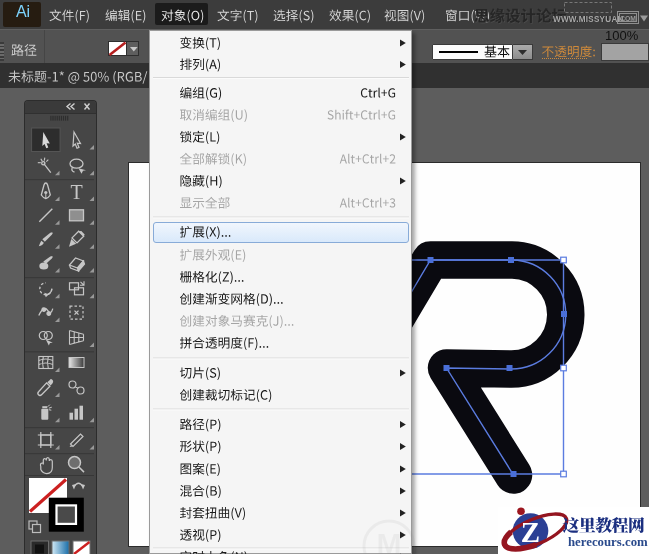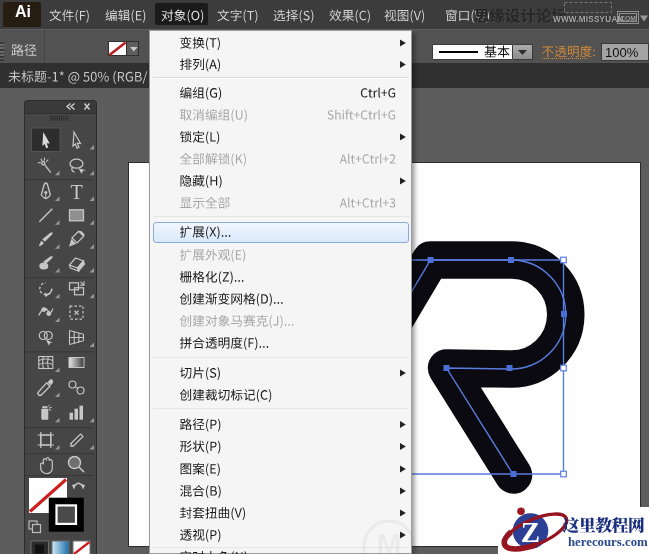--- a/index.html
+++ b/index.html
@@ -275,42 +275,42 @@
         <stop offset="0" stop-color="#cfe8f5"></stop>
         <stop offset="1" stop-color="#1a6ea8"></stop>
       </linearGradient>
     </defs>
     <rect x="52" y="541" width="17" height="14" fill="url(#gr2)" stroke="#6e6e6e"></rect>
     <rect x="73" y="541" width="17" height="14" fill="#fff" stroke="#6e6e6e"></rect>
     <line x1="74" y1="554" x2="89.5" y2="542" stroke="#cc2020" stroke-width="2.4"></line>
 </svg>
 <div class="abs" style="left:0;top:0;width:649px;height:29px;background:#3c3c3c;"></div>
 <div class="abs" style="left:3px;top:2px;width:38px;height:25px;background:#261c11;border-radius:2px;"></div>
-<div class="abs" style="left:5px;top:3px;width:36px;height:30px;color:#ffffff;font-weight:bold;font-size:16px;text-align:center;">Ai</div>
+<div class="abs" style="left:5px;top:3px;width:36px;height:30px;color:#7dd3fc;font-weight:normal;font-size:16px;text-align:center;">Ai</div>
 <div class="abs" style="left:155px;top:3px;width:53px;height:22px;background:#1b1b1b;border-radius:2px;"></div>
 <div class="abs" style="left:0;top:29px;width:649px;height:34px;background:#525252;border-top:1px solid #5f5f5f;box-sizing:border-box;"></div>
 <div class="abs" style="left:0px;top:42px;width:4px;height:19px;background:repeating-linear-gradient(#3a3a3a 0 1.5px,#6a6a6a 1.5px 3.5px);"></div>
 <div class="abs" style="left:44px;top:30px;width:1px;height:33px;background:#454545;"></div>
 <div class="abs" style="left:107.5px;top:40.5px;width:19px;height:15.5px;background:#fff;border:1px solid #2e2e2e;box-sizing:border-box;"></div>
 <svg class="abs" style="left:107.5px;top:40.5px" width="19" height="16">
     <line x1="1.5" y1="14" x2="17.5" y2="1.5" stroke="#b51f1f" stroke-width="2.6"></line>
   </svg>
 <div class="abs" style="left:127px;top:40.5px;width:12px;height:15.5px;background:#5e5e5e;border:1px solid #2e2e2e;border-left:none;box-sizing:border-box;"></div>
 <svg class="abs" style="left:128.5px;top:45.5px" width="10" height="7">
     <path d="M1 1 L4.8 5.5 L8.6 1 Z" fill="#c9c9c9"></path>
   </svg>
 <div class="abs" style="left:432px;top:43.5px;width:80.5px;height:16.5px;background:#fcfcfc;border:1px solid #3a3a3a;box-sizing:border-box;border-radius:1px;"></div>
 <div class="abs" style="left:439px;top:50.5px;width:39px;height:2.6px;background:#000;"></div>
 <div class="abs" style="left:512.5px;top:43.5px;width:20px;height:16.5px;background:linear-gradient(#ababab,#8d8d8d);border:1px solid #3a3a3a;border-left:none;box-sizing:border-box;"></div>
 <svg class="abs" style="left:517px;top:49px" width="11" height="7">
     <path d="M1 1 L5.5 6 L10 1 Z" fill="#2e2e2e"></path>
   </svg>
 <div class="abs" style="left:541.5px;top:58.4px;width:45px;height:0;border-bottom:1px dotted #cf8a3b;"></div>
 <div class="abs" style="left:601px;top:42.5px;width:48px;height:18.5px;background:#a3a3a3;border:1px solid #3a3a3a;box-sizing:border-box;"></div>
-<div class="abs" style="left:605px;top:45px;font-size:13px;color:#111;">100%</div>
+<div class="abs" style="left:605px;top:28px;font-size:13px;color:#111;">100%</div>
 <div class="abs" style="left:0;top:63px;width:649px;height:25px;background:#303030;"></div>
 <svg class="abs" style="left:0;top:0" width="649" height="88">
 <path d="M54.4 9.7C54.8 10.4 55.2 11.2 55.3 11.7L56.4 11.4C56.2 10.9 55.7 10.1 55.4 9.4ZM49.6 11.8V12.7H51.6C52.4 14.6 53.4 16.3 54.7 17.7C53.3 18.8 51.6 19.7 49.5 20.3C49.6 20.5 50.0 21.0 50.1 21.2C52.2 20.5 53.9 19.6 55.4 18.3C56.8 19.6 58.5 20.6 60.6 21.1C60.8 20.9 61.1 20.5 61.3 20.3C59.2 19.7 57.5 18.8 56.1 17.6C57.4 16.3 58.4 14.7 59.1 12.7H61.1V11.8ZM55.4 17.0C54.2 15.8 53.3 14.3 52.6 12.7H58.0C57.4 14.4 56.5 15.8 55.4 17.0Z M65.7 15.9V16.8H69.4V21.2H70.3V16.8H73.8V15.9H70.3V13.1H73.2V12.1H70.3V9.7H69.4V12.1H67.7C67.8 11.6 68.0 11.0 68.1 10.4L67.2 10.2C66.9 11.8 66.4 13.5 65.6 14.5C65.9 14.6 66.3 14.9 66.4 15.0C66.8 14.5 67.1 13.8 67.4 13.1H69.4V15.9ZM65.1 9.6C64.4 11.5 63.3 13.4 62.1 14.7C62.3 14.9 62.6 15.4 62.7 15.6C63.1 15.2 63.4 14.7 63.8 14.1V21.2H64.7V12.6C65.2 11.7 65.6 10.8 66.0 9.8Z M77.4 22.7 78.1 22.4C77.1 20.6 76.5 18.4 76.5 16.3C76.5 14.1 77.1 12.0 78.1 10.1L77.4 9.8C76.3 11.7 75.6 13.8 75.6 16.3C75.6 18.8 76.3 20.8 77.4 22.7Z M80.0 20.2H81.1V16.0H84.7V15.0H81.1V11.9H85.3V10.9H80.0Z M87.0 22.7C88.1 20.8 88.8 18.8 88.8 16.3C88.8 13.8 88.1 11.7 87.0 9.8L86.2 10.1C87.3 12.0 87.9 14.1 87.9 16.3C87.9 18.4 87.3 20.6 86.2 22.4Z" fill="#d6d6d6"></path>
     <path d="M105.5 19.5 105.7 20.4C106.8 20.0 108.1 19.4 109.4 18.9L109.2 18.1C107.8 18.7 106.4 19.2 105.5 19.5ZM105.8 14.8C106.0 14.7 106.2 14.7 107.6 14.5C107.1 15.3 106.7 15.9 106.5 16.2C106.1 16.7 105.8 17.0 105.6 17.1C105.7 17.3 105.8 17.7 105.9 17.9C106.1 17.7 106.5 17.6 109.3 17.0C109.3 16.8 109.2 16.4 109.2 16.2L107.1 16.6C108.0 15.5 108.9 14.0 109.6 12.6L108.8 12.2C108.6 12.7 108.4 13.2 108.1 13.6L106.7 13.8C107.4 12.7 108.1 11.2 108.6 9.8L107.7 9.5C107.3 11.1 106.4 12.7 106.2 13.2C105.9 13.6 105.7 13.9 105.5 14.0C105.6 14.2 105.7 14.6 105.8 14.8ZM112.9 15.8V17.6H111.9V15.8ZM113.6 15.8H114.5V17.6H113.6ZM111.1 15.0V21.1H111.9V18.4H112.9V20.8H113.6V18.4H114.5V20.8H115.1V18.4H116.1V20.3C116.1 20.4 116.0 20.4 115.9 20.4C115.8 20.4 115.6 20.4 115.3 20.4C115.4 20.6 115.5 20.9 115.6 21.1C116.0 21.1 116.3 21.1 116.5 21.0C116.8 20.9 116.8 20.6 116.8 20.3V15.0L116.1 15.0ZM115.1 15.8H116.1V17.6H115.1ZM112.7 9.7C112.9 10.1 113.1 10.5 113.2 10.9H110.3V13.7C110.3 15.6 110.1 18.4 109.0 20.5C109.2 20.6 109.6 20.8 109.7 21.0C110.9 18.9 111.1 15.9 111.1 13.9H116.7V10.9H114.3C114.1 10.5 113.9 9.9 113.6 9.5ZM111.1 11.7H115.8V13.1H111.1Z M124.7 10.7H128.1V11.9H124.7ZM123.8 9.9V12.7H129.0V9.9ZM118.7 16.0C118.8 15.9 119.2 15.8 119.6 15.8H120.8V17.6L118.2 18.1L118.4 19.0L120.8 18.5V21.2H121.7V18.3L123.1 18.1L123.1 17.2L121.7 17.5V15.8H122.8V14.9H121.7V13.0H120.8V14.9H119.6C119.9 14.1 120.3 13.0 120.6 11.9H122.9V11.0H120.8C120.9 10.6 121.0 10.2 121.1 9.7L120.2 9.5C120.1 10.0 120.0 10.5 119.9 11.0H118.3V11.9H119.7C119.4 13.0 119.2 13.8 119.0 14.1C118.8 14.7 118.7 15.1 118.4 15.1C118.5 15.4 118.7 15.8 118.7 16.0ZM128.1 14.2V15.3H124.8V14.2ZM122.8 19.2 122.9 20.1 128.1 19.7V21.2H128.9V19.6L129.9 19.5L129.9 18.7L128.9 18.8V14.2H129.8V13.4H123.1V14.2H123.9V19.2ZM128.1 16.0V17.1H124.8V16.0ZM128.1 17.9V18.9L124.8 19.1V17.9Z M133.4 22.7 134.1 22.4C133.1 20.6 132.5 18.4 132.5 16.3C132.5 14.1 133.1 12.0 134.1 10.1L133.4 9.8C132.3 11.7 131.6 13.8 131.6 16.3C131.6 18.8 132.3 20.8 133.4 22.7Z M136.0 20.2H141.5V19.2H137.1V15.8H140.7V14.8H137.1V11.9H141.3V10.9H136.0Z M143.4 22.7C144.6 20.8 145.3 18.8 145.3 16.3C145.3 13.8 144.6 11.7 143.4 9.8L142.7 10.1C143.8 12.0 144.3 14.1 144.3 16.3C144.3 18.4 143.8 20.6 142.7 22.4Z" fill="#d6d6d6"></path>
     <path d="M167.4 15.2C168.0 16.1 168.5 17.3 168.7 18.1L169.6 17.6C169.4 16.9 168.8 15.7 168.2 14.8ZM162.2 14.4C162.9 15.1 163.8 16.0 164.5 16.8C163.7 18.4 162.7 19.7 161.6 20.4C161.8 20.6 162.1 21.0 162.2 21.2C163.4 20.4 164.4 19.2 165.2 17.6C165.7 18.3 166.2 19.0 166.5 19.6L167.3 18.9C166.9 18.2 166.3 17.4 165.6 16.6C166.2 15.2 166.6 13.4 166.8 11.4L166.2 11.2L166.1 11.2H161.9V12.1H165.8C165.6 13.5 165.3 14.7 164.9 15.8C164.2 15.1 163.5 14.4 162.8 13.8ZM170.7 9.5V12.6H167.1V13.5H170.7V19.9C170.7 20.1 170.6 20.2 170.4 20.2C170.2 20.2 169.5 20.2 168.7 20.2C168.8 20.5 169.0 20.9 169.0 21.2C170.1 21.2 170.7 21.2 171.1 21.0C171.5 20.8 171.7 20.6 171.7 19.9V13.5H173.2V12.6H171.7V9.5Z M178.0 9.5C177.3 10.5 176.0 11.8 174.4 12.7C174.6 12.8 174.9 13.2 175.0 13.4C175.2 13.2 175.5 13.1 175.7 12.9V15.0H177.9C176.9 15.6 175.8 16.0 174.5 16.3C174.7 16.4 174.9 16.8 175.0 17.0C176.3 16.6 177.4 16.1 178.4 15.5C178.8 15.7 179.0 15.9 179.3 16.2C178.2 16.9 176.4 17.6 174.9 18.0C175.1 18.1 175.4 18.4 175.5 18.6C176.9 18.2 178.6 17.5 179.8 16.6C180.0 16.9 180.2 17.1 180.3 17.3C179.0 18.4 176.7 19.4 174.8 19.8C175.0 20.0 175.2 20.3 175.3 20.5C177.1 20.0 179.2 19.1 180.6 18.0C181.0 18.9 180.8 19.7 180.3 20.0C180.0 20.2 179.7 20.2 179.4 20.2C179.1 20.2 178.7 20.2 178.2 20.2C178.3 20.4 178.4 20.8 178.5 21.1C178.9 21.1 179.3 21.1 179.6 21.1C180.1 21.1 180.5 21.0 180.9 20.7C181.8 20.2 182.0 18.9 181.4 17.5L182.1 17.2C182.6 18.4 183.7 19.8 185.2 20.6C185.3 20.3 185.6 19.9 185.8 19.7C184.4 19.1 183.4 17.9 182.8 16.8C183.5 16.5 184.1 16.1 184.6 15.7L183.9 15.2C183.1 15.7 182.0 16.4 181.0 16.9C180.6 16.2 180.0 15.6 179.1 15.0L179.2 15.0H184.5V12.1H181.1C181.5 11.7 181.8 11.2 182.1 10.8L181.4 10.3L181.3 10.4H178.5C178.7 10.2 178.9 9.9 179.0 9.7ZM177.8 11.1H180.7C180.5 11.5 180.2 11.8 179.9 12.1H176.8C177.1 11.8 177.5 11.5 177.8 11.1ZM176.6 12.9H180.0C179.7 13.4 179.3 13.8 178.9 14.2H176.6ZM180.9 12.9H183.5V14.2H179.9C180.3 13.8 180.6 13.4 180.9 12.9Z M189.4 22.7 190.1 22.4C189.1 20.6 188.5 18.4 188.5 16.3C188.5 14.1 189.1 12.0 190.1 10.1L189.4 9.8C188.3 11.7 187.6 13.8 187.6 16.3C187.6 18.8 188.3 20.8 189.4 22.7Z M195.4 20.4C197.7 20.4 199.4 18.5 199.4 15.5C199.4 12.5 197.7 10.7 195.4 10.7C193.1 10.7 191.4 12.5 191.4 15.5C191.4 18.5 193.1 20.4 195.4 20.4ZM195.4 19.3C193.7 19.3 192.6 17.8 192.6 15.5C192.6 13.2 193.7 11.8 195.4 11.8C197.1 11.8 198.2 13.2 198.2 15.5C198.2 17.8 197.1 19.3 195.4 19.3Z M201.4 22.7C202.5 20.8 203.2 18.8 203.2 16.3C203.2 13.8 202.5 11.7 201.4 9.8L200.6 10.1C201.7 12.0 202.3 14.1 202.3 16.3C202.3 18.4 201.7 20.6 200.6 22.4Z" fill="#e8e8e8"></path>
     <path d="M222.4 9.7C222.8 10.4 223.2 11.2 223.3 11.7L224.4 11.4C224.2 10.9 223.7 10.1 223.4 9.4ZM217.6 11.8V12.7H219.6C220.4 14.6 221.4 16.3 222.7 17.7C221.3 18.8 219.6 19.7 217.5 20.3C217.6 20.5 218.0 21.0 218.1 21.2C220.2 20.5 221.9 19.6 223.4 18.3C224.8 19.6 226.5 20.6 228.6 21.1C228.8 20.9 229.1 20.5 229.3 20.3C227.2 19.7 225.5 18.8 224.1 17.6C225.4 16.3 226.4 14.7 227.1 12.7H229.1V11.8ZM223.4 17.0C222.2 15.8 221.3 14.3 220.6 12.7H226.0C225.4 14.4 224.5 15.8 223.4 17.0Z M235.5 15.6V16.4H230.6V17.3H235.5V20.0C235.5 20.2 235.5 20.3 235.2 20.3C235.0 20.3 234.2 20.3 233.3 20.3C233.5 20.5 233.7 20.9 233.8 21.2C234.8 21.2 235.5 21.2 235.9 21.1C236.4 20.9 236.5 20.6 236.5 20.0V17.3H241.5V16.4H236.5V15.9C237.7 15.3 238.8 14.5 239.6 13.6L238.9 13.2L238.7 13.2H232.7V14.1H237.8C237.1 14.7 236.3 15.2 235.5 15.6ZM235.1 9.7C235.3 10.1 235.6 10.5 235.7 10.9H230.7V13.5H231.7V11.8H240.4V13.5H241.4V10.9H236.9C236.7 10.4 236.3 9.9 236.0 9.4Z M245.4 22.7 246.1 22.4C245.1 20.6 244.5 18.4 244.5 16.3C244.5 14.1 245.1 12.0 246.1 10.1L245.4 9.8C244.3 11.7 243.6 13.8 243.6 16.3C243.6 18.8 244.3 20.8 245.4 22.7Z M249.9 20.2H251.1V11.9H253.9V10.9H247.1V11.9H249.9Z M255.6 22.7C256.7 20.8 257.4 18.8 257.4 16.3C257.4 13.8 256.7 11.7 255.6 9.8L254.8 10.1C255.9 12.0 256.5 14.1 256.5 16.3C256.5 18.4 255.9 20.6 254.8 22.4Z" fill="#d6d6d6"></path>
     <path d="M273.8 10.5C274.5 11.1 275.4 12.0 275.7 12.6L276.5 12.0C276.1 11.4 275.2 10.5 274.5 10.0ZM278.7 9.9C278.4 11.0 277.8 12.2 277.1 12.9C277.4 13.0 277.8 13.3 278.0 13.4C278.2 13.1 278.5 12.6 278.8 12.1H280.7V14.0H277.1V14.8H279.4C279.1 16.5 278.6 17.7 276.7 18.4C276.9 18.5 277.2 18.9 277.3 19.1C279.4 18.3 280.1 16.8 280.3 14.8H281.6V17.8C281.6 18.7 281.8 19.0 282.8 19.0C283.0 19.0 283.8 19.0 284.0 19.0C284.8 19.0 285.1 18.6 285.2 17.0C284.9 16.9 284.5 16.8 284.3 16.6C284.3 18.0 284.3 18.1 283.9 18.1C283.8 18.1 283.1 18.1 282.9 18.1C282.6 18.1 282.6 18.1 282.6 17.8V14.8H285.1V14.0H281.6V12.1H284.5V11.3H281.6V9.6H280.7V11.3H279.2C279.3 10.9 279.5 10.5 279.6 10.1ZM276.2 14.4H273.7V15.3H275.3V19.1C274.7 19.4 274.1 19.9 273.6 20.4L274.2 21.2C274.9 20.4 275.6 19.8 276.1 19.8C276.4 19.8 276.8 20.1 277.3 20.4C278.1 20.9 279.1 21.1 280.6 21.1C281.9 21.1 284.0 21.0 285.0 20.9C285.0 20.7 285.2 20.2 285.3 19.9C284.0 20.1 282.1 20.2 280.6 20.2C279.3 20.2 278.2 20.1 277.4 19.6C276.8 19.3 276.5 19.0 276.2 18.9Z M287.9 9.5V12.1H286.3V13.0H287.9V15.7C287.3 15.9 286.7 16.1 286.2 16.2L286.4 17.1L287.9 16.6V20.0C287.9 20.2 287.9 20.3 287.7 20.3C287.6 20.3 287.1 20.3 286.5 20.3C286.7 20.5 286.8 20.9 286.8 21.2C287.6 21.2 288.1 21.2 288.4 21.0C288.8 20.8 288.9 20.6 288.9 20.0V16.3L290.3 15.8L290.2 15.0L288.9 15.4V13.0H290.4V12.1H288.9V9.5ZM295.9 11.1C295.5 11.7 294.8 12.3 294.1 12.8C293.4 12.3 292.9 11.7 292.5 11.1ZM290.7 10.2V11.1H291.5C292.0 11.9 292.6 12.7 293.4 13.3C292.4 13.9 291.3 14.3 290.2 14.6C290.4 14.8 290.6 15.1 290.7 15.4C291.8 15.0 293.0 14.5 294.1 13.8C295.1 14.5 296.2 15.1 297.5 15.4C297.6 15.1 297.9 14.8 298.1 14.6C296.9 14.3 295.8 13.9 294.8 13.3C295.8 12.6 296.7 11.6 297.2 10.5L296.7 10.2L296.5 10.2ZM293.6 15.0V16.1H291.0V16.9H293.6V18.3H290.3V19.1H293.6V21.2H294.5V19.1H297.9V18.3H294.5V16.9H296.9V16.1H294.5V15.0Z M301.4 22.7 302.1 22.4C301.1 20.6 300.5 18.4 300.5 16.3C300.5 14.1 301.1 12.0 302.1 10.1L301.4 9.8C300.3 11.7 299.6 13.8 299.6 16.3C299.6 18.8 300.3 20.8 301.4 22.7Z M306.6 20.4C308.5 20.4 309.7 19.2 309.7 17.7C309.7 16.3 308.9 15.7 307.8 15.2L306.5 14.7C305.8 14.4 304.9 14.0 304.9 13.1C304.9 12.3 305.6 11.8 306.7 11.8C307.5 11.8 308.2 12.1 308.8 12.6L309.4 11.9C308.8 11.2 307.8 10.7 306.7 10.7C305.0 10.7 303.7 11.8 303.7 13.2C303.7 14.5 304.8 15.2 305.6 15.6L307.0 16.2C307.8 16.6 308.5 16.9 308.5 17.8C308.5 18.7 307.8 19.3 306.6 19.3C305.6 19.3 304.7 18.9 304.0 18.2L303.3 19.0C304.1 19.8 305.2 20.4 306.6 20.4Z M311.5 22.7C312.7 20.8 313.4 18.8 313.4 16.3C313.4 13.8 312.7 11.7 311.5 9.8L310.8 10.1C311.9 12.0 312.4 14.1 312.4 16.3C312.4 18.4 311.9 20.6 310.8 22.4Z" fill="#d6d6d6"></path>
     <path d="M331.1 12.6C330.7 13.6 330.1 14.6 329.4 15.3C329.6 15.5 330.0 15.8 330.1 15.9C330.8 15.1 331.5 13.9 332.0 12.8ZM333.2 12.9C333.8 13.6 334.4 14.5 334.7 15.2L335.4 14.7C335.2 14.1 334.5 13.2 334.0 12.5ZM331.6 9.8C331.9 10.3 332.3 10.9 332.5 11.4H329.7V12.2H335.5V11.4H332.6L333.3 11.1C333.2 10.6 332.7 10.0 332.3 9.5ZM330.8 15.6C331.3 16.1 331.8 16.7 332.3 17.3C331.6 18.5 330.6 19.5 329.5 20.2C329.7 20.4 330.0 20.7 330.2 20.9C331.2 20.2 332.1 19.2 332.9 18.0C333.4 18.7 333.9 19.4 334.2 19.9L334.9 19.3C334.6 18.7 334.0 17.9 333.4 17.2C333.7 16.4 334.0 15.7 334.3 14.8L333.4 14.7C333.2 15.3 333.0 15.9 332.7 16.4C332.3 16.0 331.9 15.5 331.5 15.1ZM337.3 12.7H339.5C339.2 14.4 338.8 15.9 338.2 17.1C337.7 16.0 337.3 14.9 337.0 13.6ZM337.2 9.5C336.8 11.8 336.2 14.0 335.1 15.3C335.4 15.5 335.7 15.9 335.8 16.1C336.0 15.7 336.3 15.3 336.5 14.9C336.8 16.0 337.2 17.1 337.7 18.0C336.9 19.1 335.9 19.9 334.6 20.5C334.8 20.7 335.1 21.1 335.2 21.3C336.5 20.6 337.4 19.8 338.2 18.8C338.8 19.8 339.6 20.6 340.6 21.2C340.8 21.0 341.1 20.6 341.3 20.4C340.3 19.9 339.4 19.1 338.7 18.0C339.6 16.6 340.1 14.9 340.4 12.7H341.1V11.8H337.6C337.8 11.1 337.9 10.4 338.1 9.7Z M343.7 10.1V15.2H347.6V16.3H342.5V17.2H346.8C345.6 18.4 343.8 19.5 342.2 20.0C342.4 20.2 342.7 20.6 342.8 20.8C344.5 20.2 346.3 19.0 347.6 17.6V21.2H348.6V17.5C349.8 18.9 351.7 20.1 353.3 20.7C353.4 20.5 353.8 20.1 354.0 19.9C352.4 19.4 350.5 18.3 349.3 17.2H353.6V16.3H348.6V15.2H352.5V10.1ZM344.7 13.0H347.6V14.4H344.7ZM348.6 13.0H351.4V14.4H348.6ZM344.7 11.0H347.6V12.3H344.7ZM348.6 11.0H351.4V12.3H348.6Z M357.4 22.7 358.1 22.4C357.1 20.6 356.5 18.4 356.5 16.3C356.5 14.1 357.1 12.0 358.1 10.1L357.4 9.8C356.3 11.7 355.6 13.8 355.6 16.3C355.6 18.8 356.3 20.8 357.4 22.7Z M363.5 20.4C364.7 20.4 365.6 19.9 366.3 19.0L365.7 18.3C365.1 18.9 364.4 19.3 363.5 19.3C361.8 19.3 360.6 17.9 360.6 15.5C360.6 13.2 361.8 11.8 363.6 11.8C364.4 11.8 365.0 12.1 365.5 12.6L366.1 11.9C365.6 11.3 364.7 10.7 363.6 10.7C361.2 10.7 359.4 12.5 359.4 15.6C359.4 18.6 361.2 20.4 363.5 20.4Z M368.1 22.7C369.2 20.8 369.9 18.8 369.9 16.3C369.9 13.8 369.2 11.7 368.1 9.8L367.3 10.1C368.4 12.0 369.0 14.1 369.0 16.3C369.0 18.4 368.4 20.6 367.3 22.4Z" fill="#d6d6d6"></path>
     <path d="M389.7 10.2V16.9H390.6V11.0H394.6V16.9H395.5V10.2ZM386.0 10.0C386.4 10.5 386.9 11.2 387.1 11.7L387.9 11.1C387.7 10.7 387.2 10.0 386.7 9.6ZM392.1 12.0V14.4C392.1 16.4 391.7 18.9 388.5 20.5C388.7 20.7 389.0 21.0 389.1 21.2C391.0 20.2 392.0 18.9 392.5 17.5V19.9C392.5 20.8 392.9 21.0 393.7 21.0H394.9C396.0 21.0 396.1 20.5 396.3 18.5C396.0 18.4 395.7 18.3 395.5 18.1C395.4 20.0 395.3 20.3 394.9 20.3H393.9C393.5 20.3 393.4 20.2 393.4 19.8V16.7H392.8C393.0 15.9 393.0 15.2 393.0 14.5V12.0ZM384.8 11.7V12.6H387.9C387.1 14.2 385.8 15.8 384.5 16.7C384.6 16.9 384.9 17.3 384.9 17.6C385.4 17.2 385.9 16.8 386.4 16.3V21.2H387.3V15.7C387.8 16.3 388.3 17.0 388.6 17.4L389.2 16.7C388.9 16.4 388.0 15.4 387.6 14.8C388.2 14.0 388.7 13.0 389.0 12.0L388.5 11.7L388.4 11.7Z M401.5 16.7C402.5 16.9 403.8 17.3 404.5 17.7L404.9 17.0C404.2 16.7 402.9 16.3 401.9 16.1ZM400.2 18.3C401.9 18.5 404.1 19.0 405.4 19.4L405.8 18.7C404.5 18.3 402.4 17.8 400.6 17.6ZM397.8 10.1V21.2H398.7V20.7H407.4V21.2H408.3V10.1ZM398.7 19.8V11.0H407.4V19.8ZM402.0 11.2C401.3 12.2 400.2 13.2 399.1 13.9C399.3 14.0 399.7 14.3 399.8 14.5C400.2 14.2 400.6 13.9 401.0 13.6C401.4 14.0 401.8 14.3 402.3 14.7C401.3 15.2 400.0 15.6 398.9 15.8C399.1 16.0 399.3 16.4 399.4 16.6C400.6 16.3 401.9 15.8 403.2 15.2C404.2 15.7 405.4 16.2 406.6 16.4C406.7 16.2 407.0 15.9 407.2 15.7C406.0 15.5 404.9 15.2 403.9 14.7C404.9 14.1 405.7 13.4 406.2 12.5L405.7 12.2L405.5 12.2H402.2C402.4 12.0 402.6 11.7 402.8 11.5ZM401.5 13.0 401.6 13.0H404.9C404.4 13.5 403.8 13.9 403.1 14.3C402.5 13.9 401.9 13.5 401.5 13.0Z M412.4 22.7 413.1 22.4C412.1 20.6 411.5 18.4 411.5 16.3C411.5 14.1 412.1 12.0 413.1 10.1L412.4 9.8C411.3 11.7 410.6 13.8 410.6 16.3C410.6 18.8 411.3 20.8 412.4 22.7Z M416.7 20.2H418.0L421.0 10.9H419.8L418.3 15.9C418.0 17.0 417.8 17.9 417.4 19.0H417.4C417.0 17.9 416.8 17.0 416.4 15.9L414.9 10.9H413.7Z M422.3 22.7C423.4 20.8 424.1 18.8 424.1 16.3C424.1 13.8 423.4 11.7 422.3 9.8L421.5 10.1C422.6 12.0 423.2 14.1 423.2 16.3C423.2 18.4 422.6 20.6 421.5 22.4Z" fill="#d6d6d6"></path>
     <path d="M449.7 11.7C448.7 12.4 447.3 13.1 446.1 13.4L446.6 14.2C447.9 13.7 449.3 13.0 450.4 12.1ZM452.3 12.2C453.6 12.7 455.3 13.6 456.1 14.2L456.7 13.6C455.8 13.0 454.2 12.2 452.9 11.6ZM450.5 12.9C450.3 13.3 450.0 13.8 449.7 14.2H447.1V21.2H448.0V20.7H454.8V21.2H455.8V14.2H450.7C450.9 13.9 451.2 13.5 451.5 13.1ZM448.0 20.0V14.9H454.8V20.0ZM449.6 17.4C450.1 17.6 450.7 17.9 451.2 18.1C450.4 18.6 449.5 19.0 448.5 19.2C448.7 19.3 448.8 19.6 448.9 19.8C450.0 19.5 451.0 19.1 451.9 18.5C452.6 18.9 453.2 19.2 453.6 19.6L454.1 19.0C453.7 18.7 453.1 18.4 452.5 18.1C453.1 17.5 453.6 16.9 454.0 16.2L453.4 15.9L453.3 15.9H450.4C450.5 15.7 450.7 15.5 450.8 15.3L450.0 15.2C449.7 15.8 449.2 16.5 448.5 17.1C448.7 17.2 448.9 17.4 449.1 17.6C449.4 17.3 449.7 16.9 450.0 16.6H452.9C452.6 17.0 452.3 17.4 451.9 17.7C451.3 17.4 450.7 17.2 450.1 16.9ZM450.4 9.7C450.6 10.0 450.7 10.3 450.9 10.6H446.0V12.6H446.9V11.4H455.7V12.6H456.7V10.6H452.0C451.8 10.2 451.6 9.8 451.4 9.5Z M459.3 10.9V20.9H460.3V19.8H467.8V20.8H468.8V10.9ZM460.3 18.8V11.8H467.8V18.8Z M473.4 22.7 474.1 22.4C473.1 20.6 472.5 18.4 472.5 16.3C472.5 14.1 473.1 12.0 474.1 10.1L473.4 9.8C472.3 11.7 471.6 13.8 471.6 16.3C471.6 18.8 472.3 20.8 473.4 22.7Z M477.0 20.2H478.4L479.8 14.6C479.9 13.8 480.1 13.2 480.2 12.5H480.3C480.4 13.2 480.6 13.8 480.8 14.6L482.2 20.2H483.6L485.5 10.9H484.4L483.4 16.0C483.2 17.0 483.0 18.0 482.9 19.0H482.8C482.6 18.0 482.4 16.9 482.1 16.0L480.8 10.9H479.8L478.5 16.0C478.2 17.0 478.0 18.0 477.8 19.0H477.8C477.6 18.0 477.4 17.0 477.2 16.0L476.2 10.9H475.0Z M487.1 22.7C488.3 20.8 489.0 18.8 489.0 16.3C489.0 13.8 488.3 11.7 487.1 9.8L486.4 10.1C487.5 12.0 488.0 14.1 488.0 16.3C488.0 18.4 487.5 20.6 486.4 22.4Z" fill="#d6d6d6"></path>

